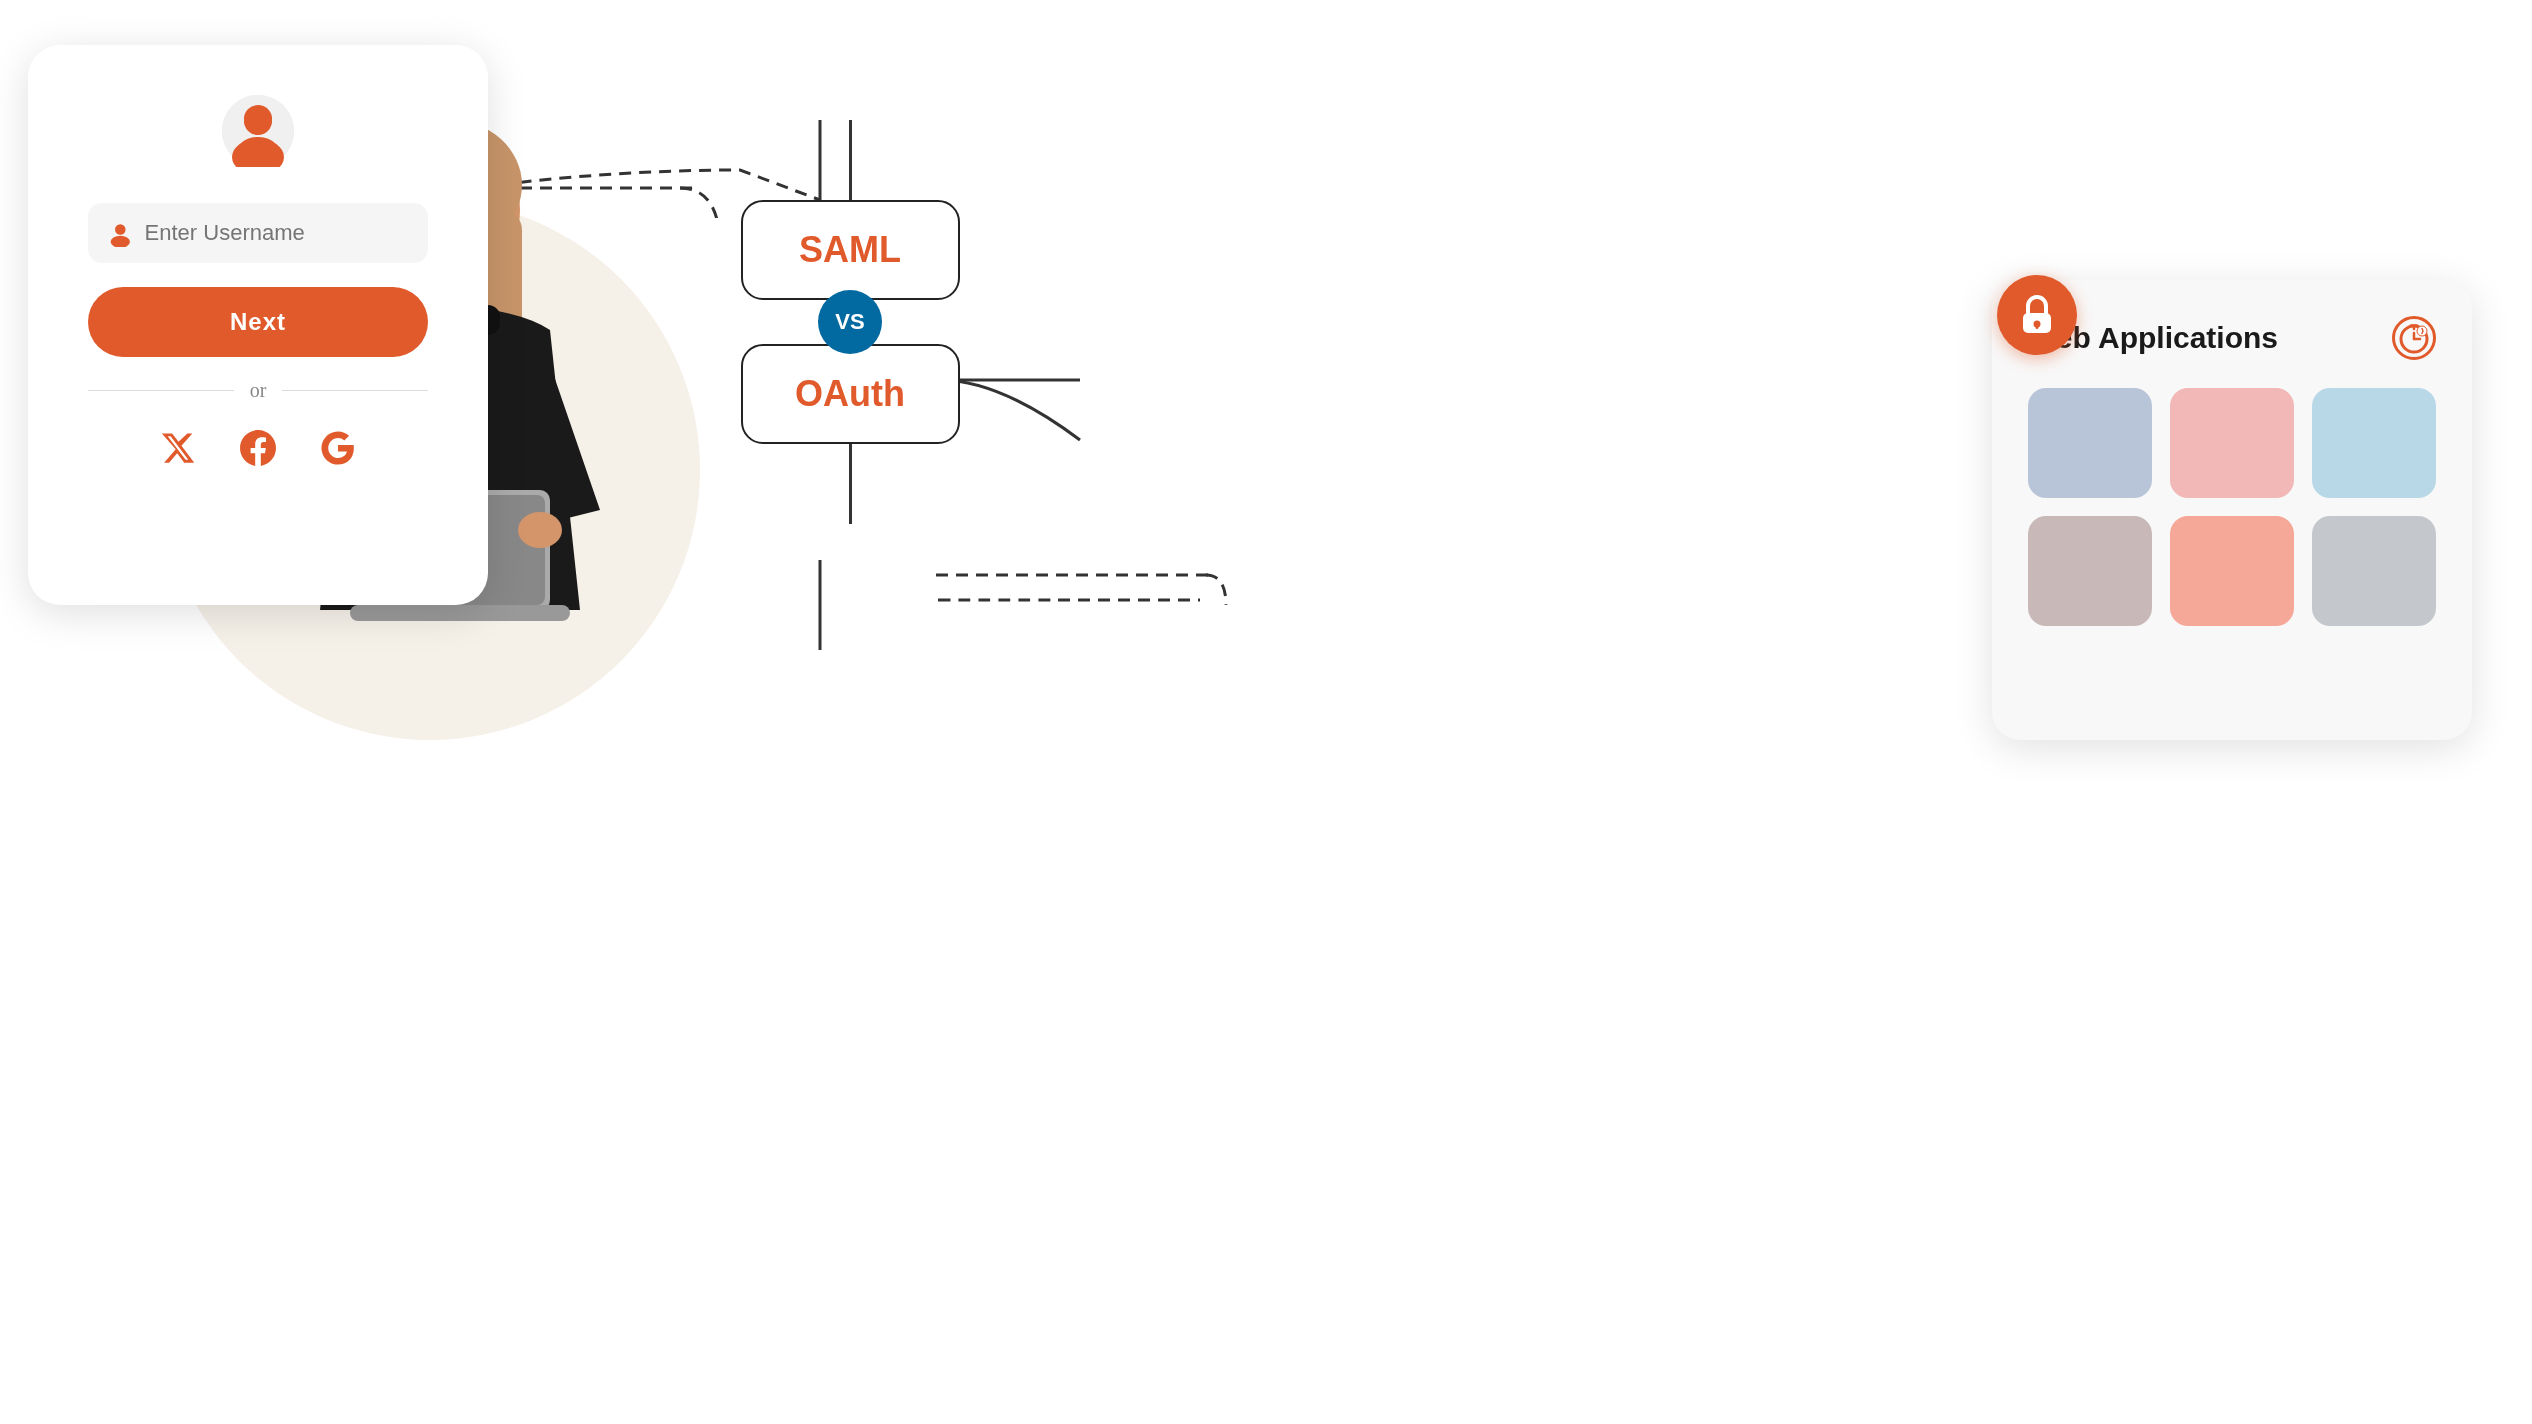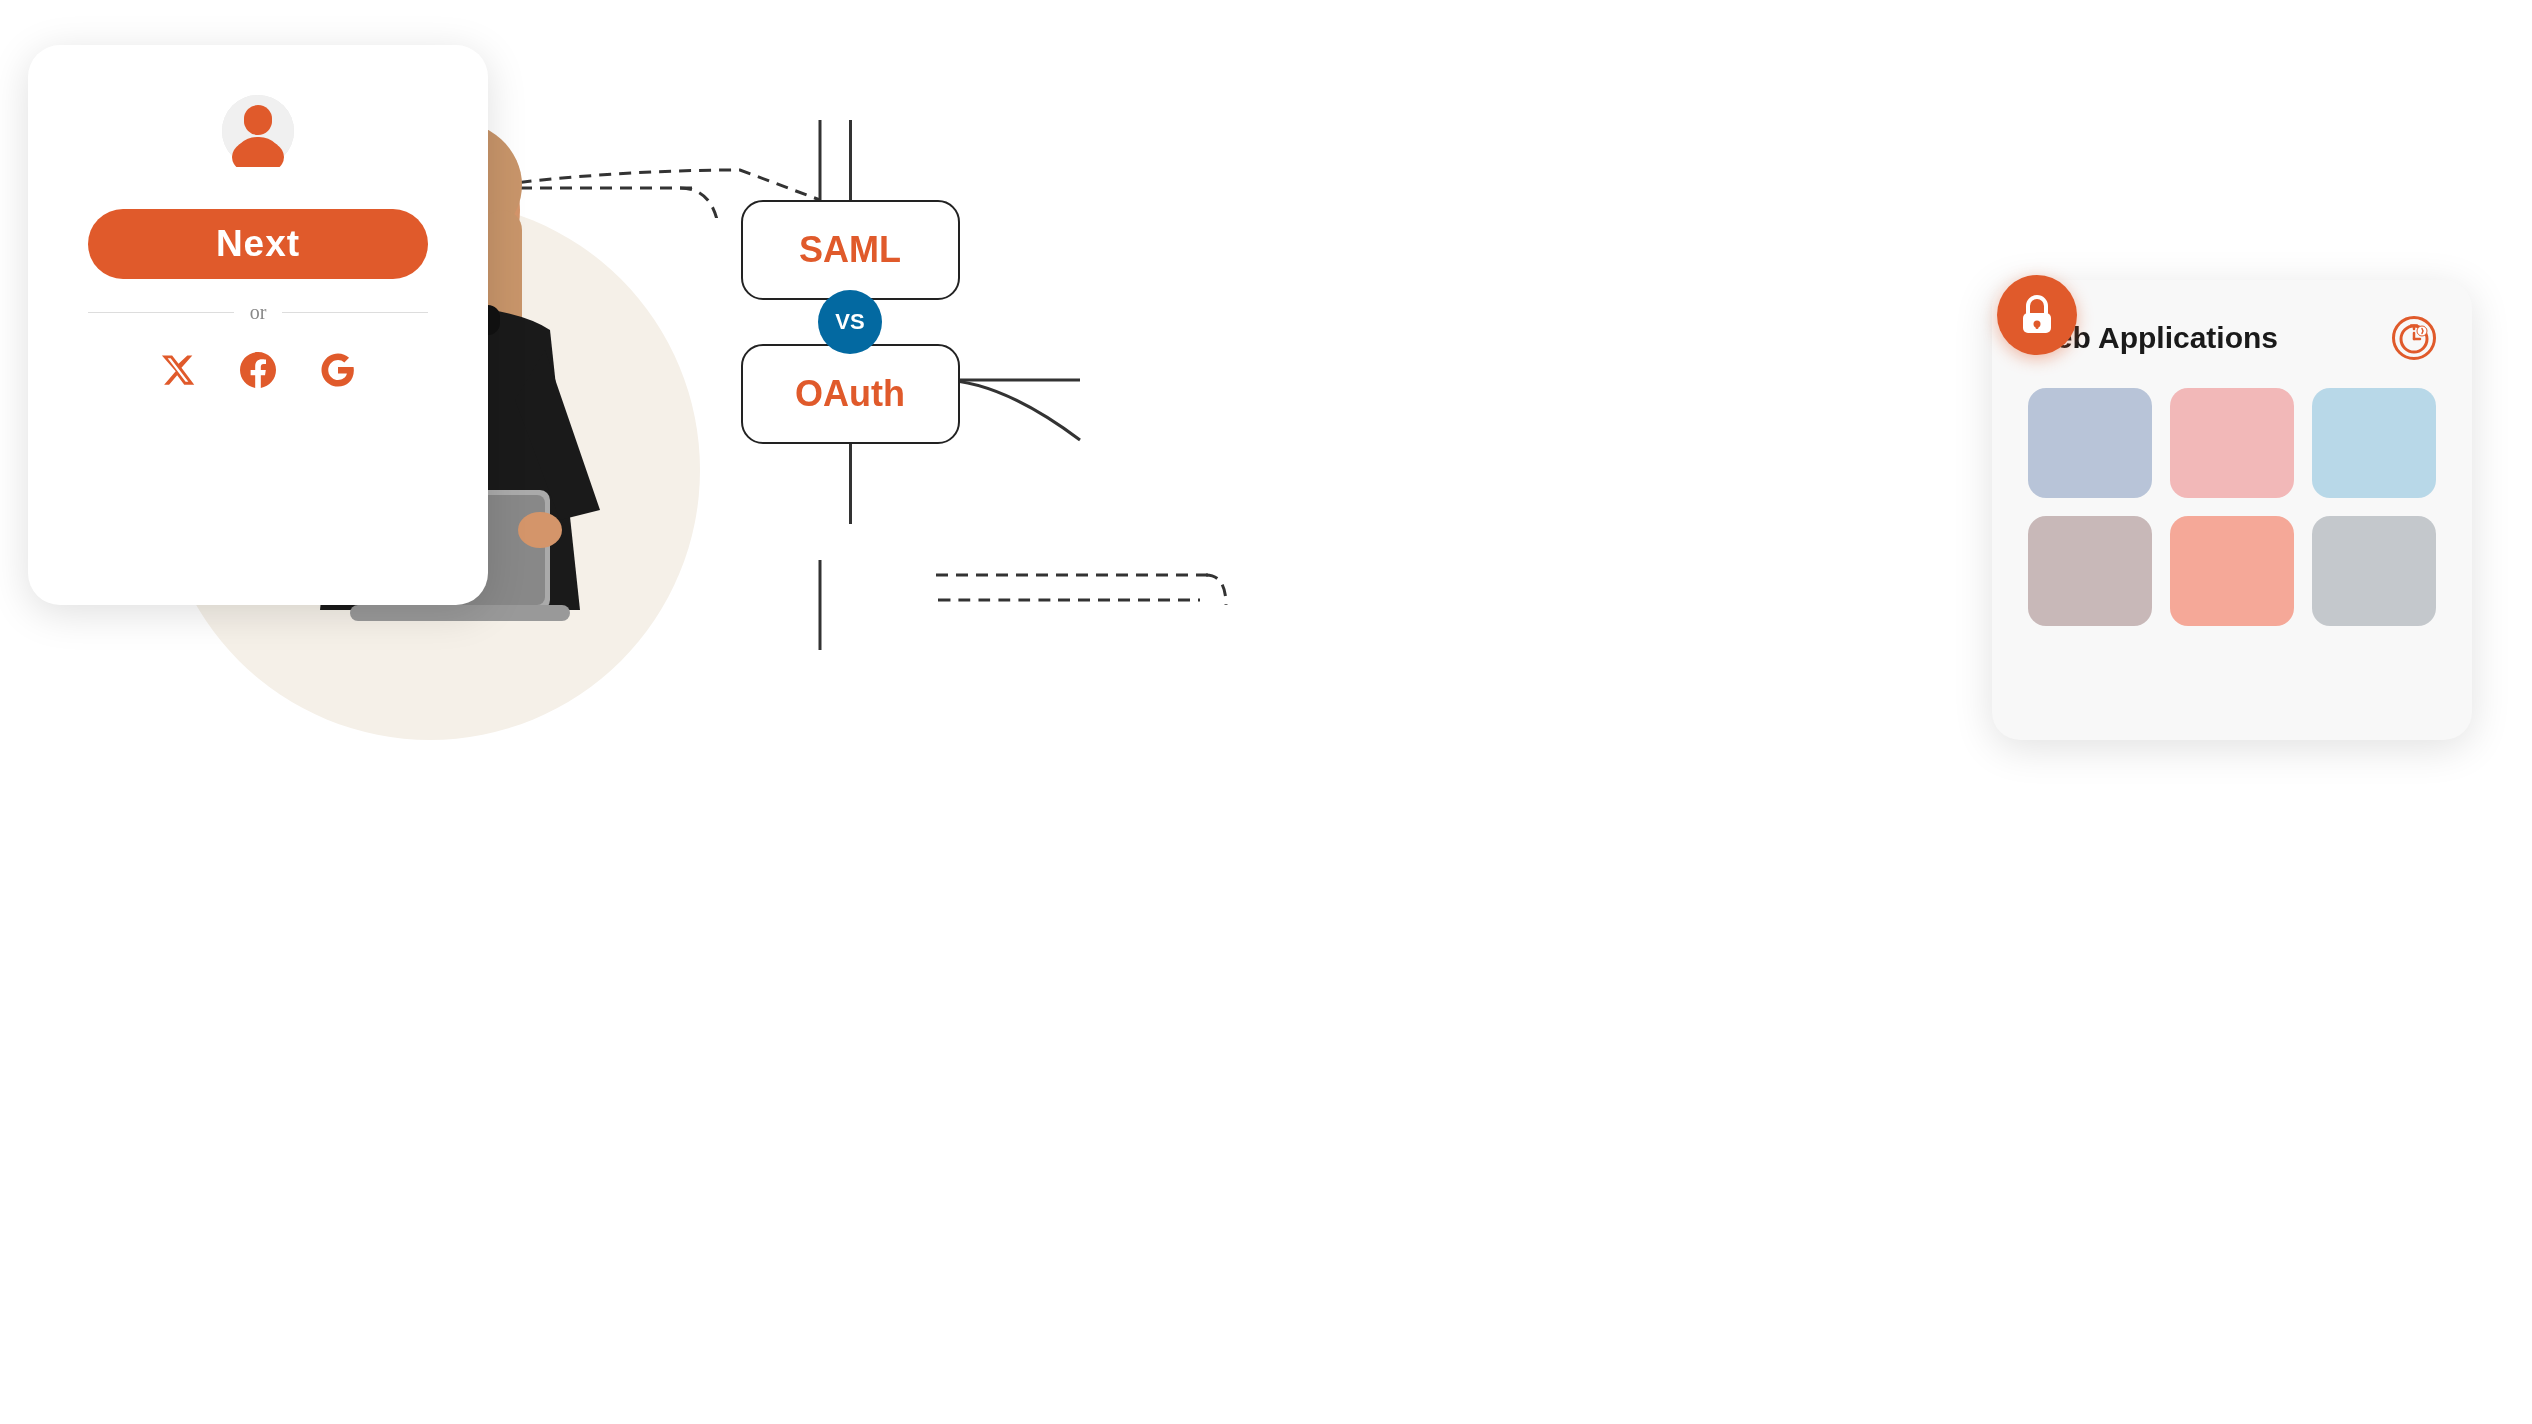--- a/index.html
+++ b/index.html
@@ -83,21 +83,21 @@
       outline: none;
     }
 
     .next-btn {
       width: 100%;
       height: 70px;
       background: #e05a2b;
       border: none;
       border-radius: 35px;
       color: #ffffff;
-      font-size: 37px;
+      font-size: 24px;
       font-weight: 600;
       cursor: pointer;
       margin-top: 6px;
       margin-bottom: 22px;
       letter-spacing: 1px;
     }
 
     .divider-row {
       width: 100%;
       display: flex;
@@ -327,20 +327,27 @@
 <div class="login-card">
 
   <div class="avatar-circle">
     <svg width="72" height="72" viewBox="0 0 72 72">
       <circle cx="36" cy="36" r="36" fill="#f0f0f0"></circle>
       <circle cx="36" cy="26" r="14" fill="#e05a2b"></circle>
       <ellipse cx="36" cy="62" rx="26" ry="18" fill="#e05a2b"></ellipse>
     </svg>
   </div>
 
+  <div class="input-field">
+    <svg width="28" height="28" viewBox="0 0 28 28">
+      <circle cx="14" cy="10" r="6" fill="#e05a2b"></circle>
+      <ellipse cx="14" cy="24" rx="11" ry="7" fill="#e05a2b"></ellipse>
+    </svg>
+    <input type="text" placeholder="Enter Username" style="">
+  </div>
 
 
   <button class="next-btn">Next</button>
 
   <div class="divider-row">
     <div class="divider-line"></div>
     <span class="or-text">or</span>
     <div class="divider-line"></div>
   </div>
 

